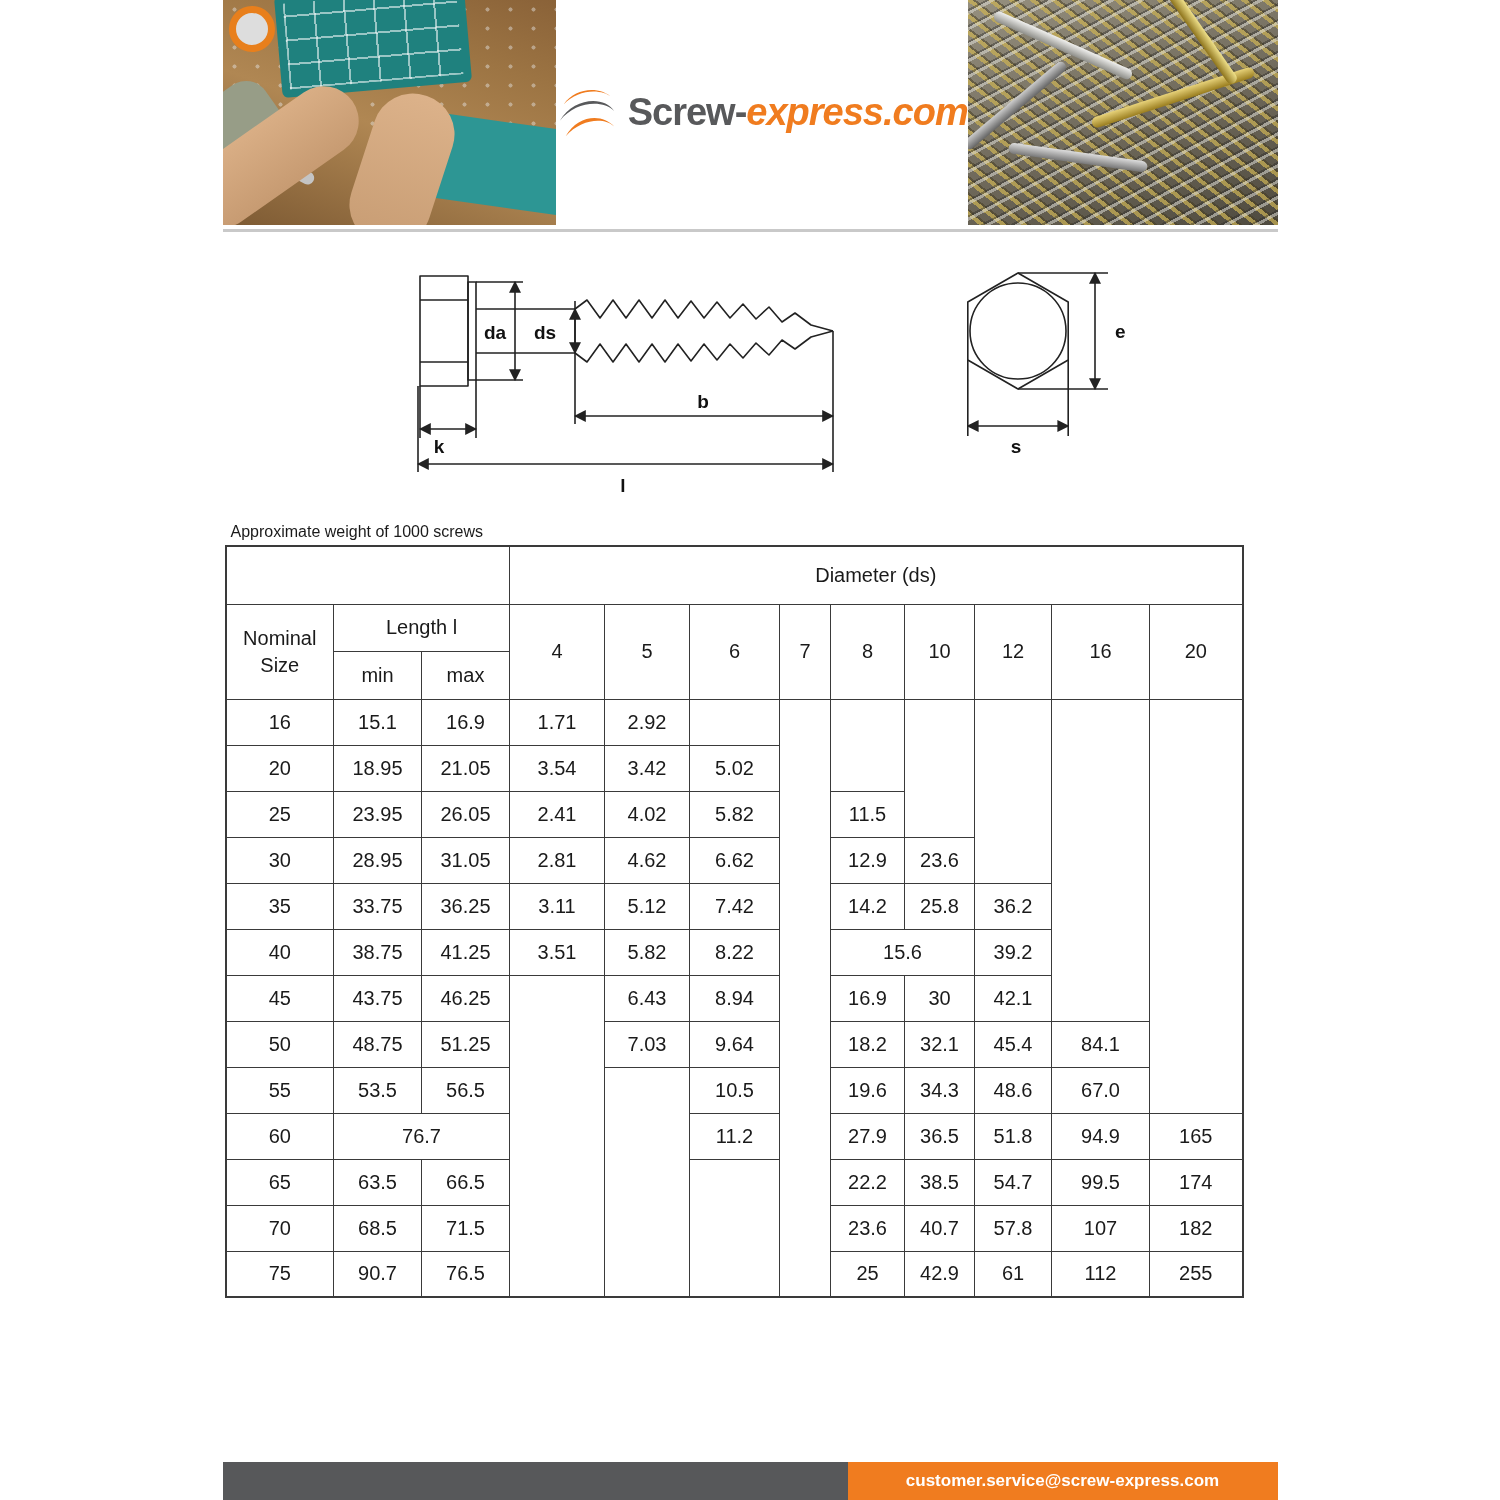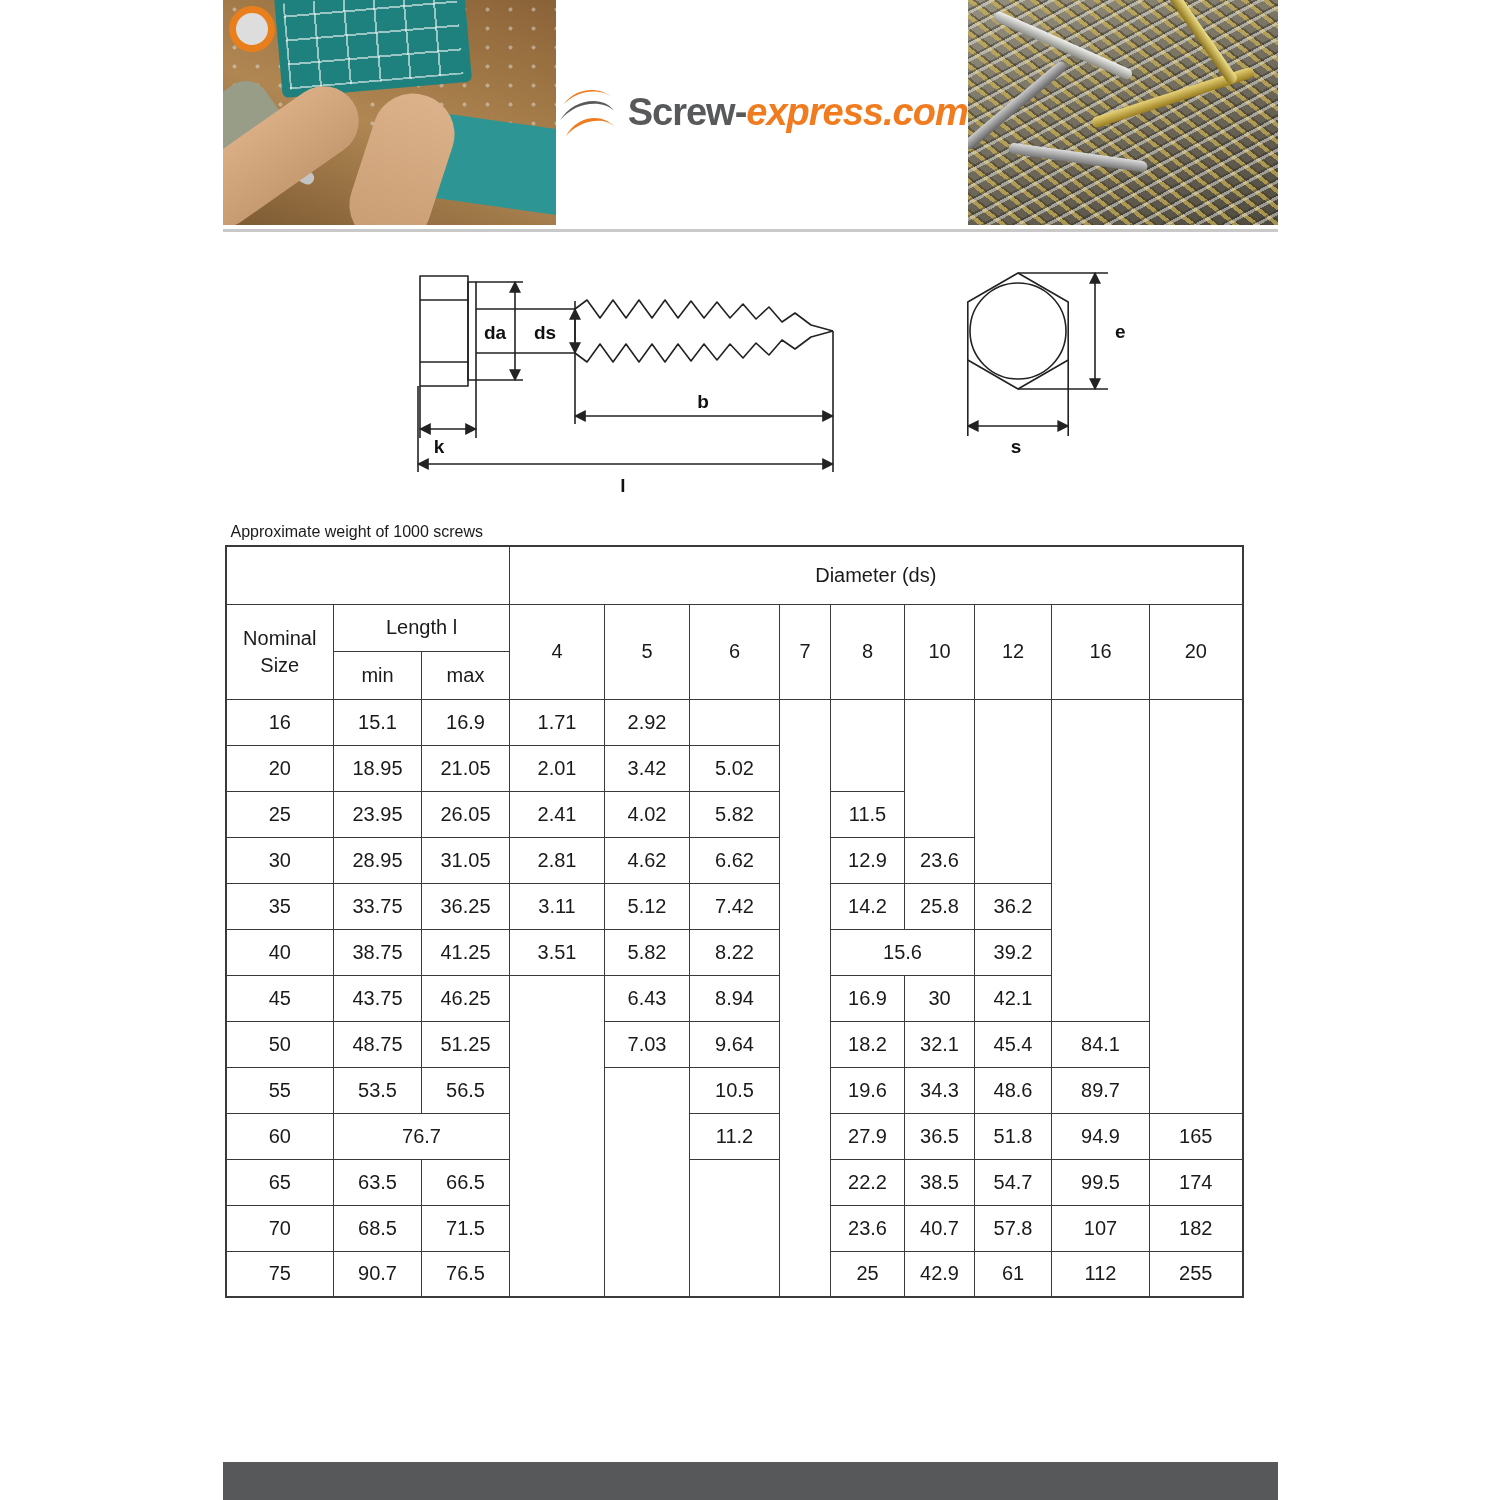--- a/index.html
+++ b/index.html
@@ -231,21 +231,21 @@
             <td rowspan="2"></td>
             <td rowspan="3"></td>
             <td rowspan="4"></td>
             <td rowspan="7"></td>
             <td rowspan="9"></td>
           </tr>
           <tr>
             <td class="size-cell">20</td>
             <td>18.95</td>
             <td>21.05</td>
-            <td>2.01</td>
+            <td>3.54</td>
             <td>3.42</td>
             <td>5.02</td>
           </tr>
           <tr>
             <td class="size-cell">25</td>
             <td>23.95</td>
             <td>26.05</td>
             <td>2.41</td>
             <td>4.02</td>
             <td>5.82</td>
@@ -306,21 +306,21 @@
           </tr>
           <tr>
             <td class="size-cell">55</td>
             <td>53.5</td>
             <td>56.5</td>
             <td rowspan="5"></td>
             <td>10.5</td>
             <td>19.6</td>
             <td>34.3</td>
             <td>48.6</td>
-            <td>89.7</td>
+            <td>67.0</td>
           </tr>
           <tr>
             <td class="size-cell">60</td>
             <td colspan="2" class="small-cell">76.7</td>
             <td>11.2</td>
             <td>27.9</td>
             <td>36.5</td>
             <td>51.8</td>
             <td>94.9</td>
             <td>165</td>
@@ -354,16 +354,19 @@
             <td>42.9</td>
             <td>61</td>
             <td>112</td>
             <td>255</td>
           </tr>
         </tbody>
     </table>
 
     <div class="footer">
       <div class="footer-gray"></div>
+      <div class="footer-orange">
+        <span class="footer-email">customer.service@screw-express.com</span>
+      </div>
     </div>
 
   </div>
 </div>
 
 </body></html>

